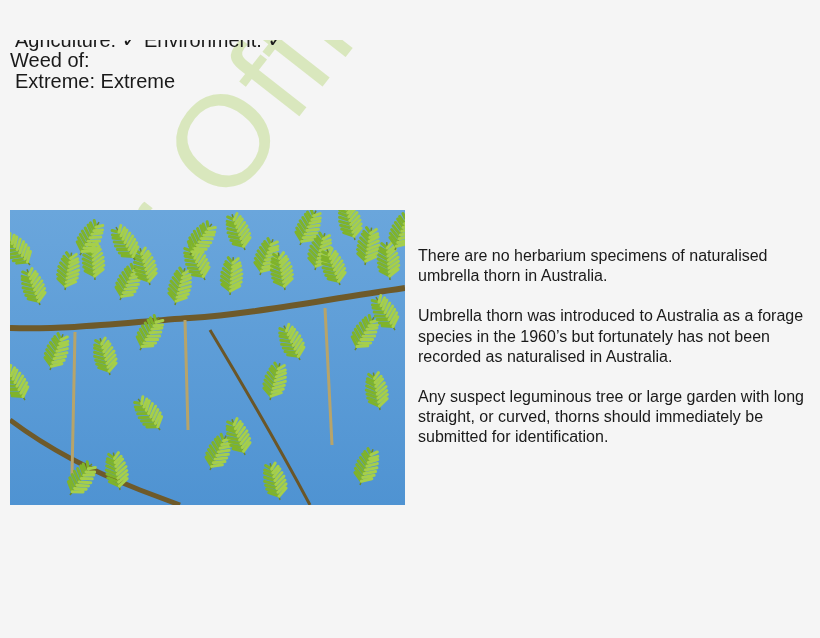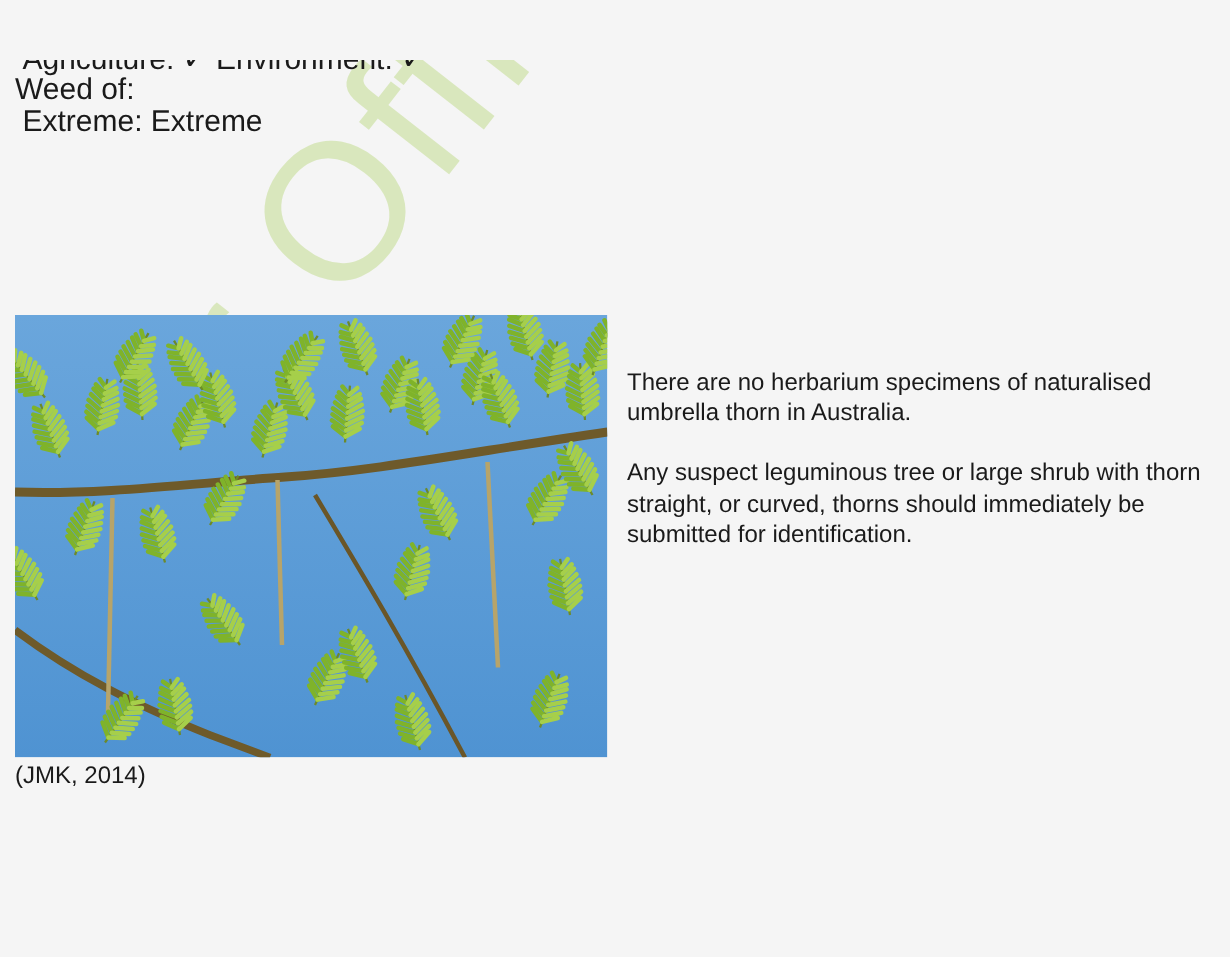--- a/index.html
+++ b/index.html
@@ -104,19 +104,19 @@
       <use href="#leaf" transform="translate(350,275) rotate(20)"></use>
       <use href="#leaf" transform="translate(110,280) rotate(-10)"></use>
       <use href="#leaf" transform="translate(60,285) rotate(35)"></use>
       <use href="#leaf" transform="translate(385,120) rotate(-30)"></use>
       <use href="#leaf" transform="translate(270,290) rotate(-15)"></use>
     </g>
   </svg>
 </div>
 
 <div class="caption">
-  <div>(JMK, 2014)</div>
 </div>
 
 <div class="body-text">
   <p class="para">There are no herbarium specimens of naturalised umbrella thorn in Australia.</p>
-  <p class="para">Any suspect leguminous tree or large shrub with thorn straight, or curved, thorns should immediately be submitted for identification.</p>
+  <p class="para">Umbrella thorn was introduced to Australia as a forage species in the 1960’s but fortunately has not been recorded as naturalised in Australia.</p>
+  <p class="para">Any suspect leguminous tree or large garden with long straight, or curved, thorns should immediately be submitted for identification.</p>
 </div>
 
 </body></html>

